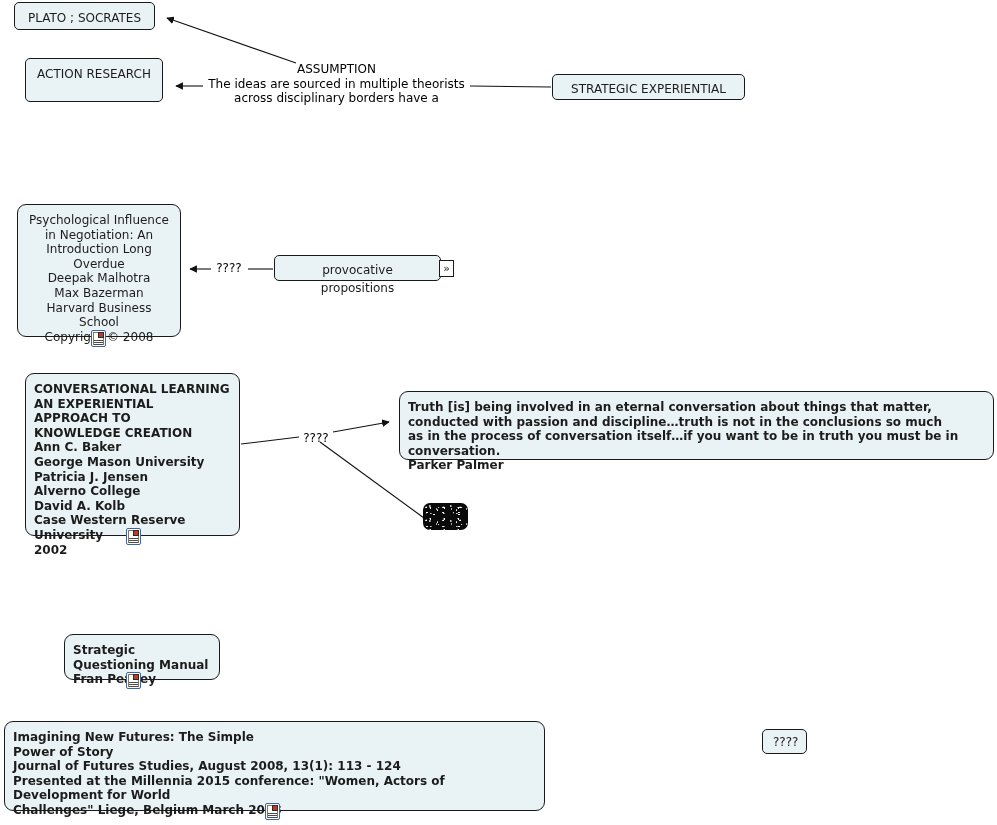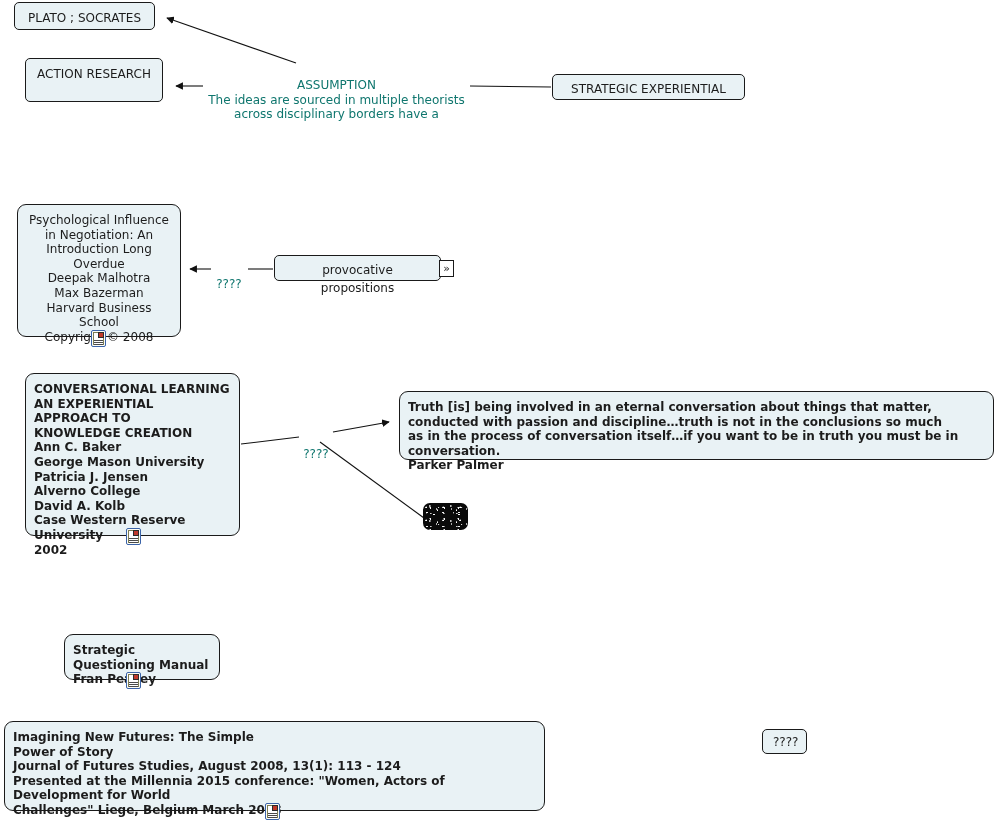--- a/index.html
+++ b/index.html
@@ -40,25 +40,24 @@
     white-space: pre-line;
   }
   .node.center { text-align: center; }
   .node.left   { text-align: left; font-weight: bold; }
   .node.pill   { border-radius: 5px; padding: 5px 10px; }
 
   .edge-label {
     position: absolute;
     font-size: 12px;
     line-height: 14.6px;
-    color: #0f766e;
+    color: #000000;
     background: transparent;
     white-space: pre-line;
     text-align: center;
-    margin-top: 16px;
   }
   .edge-label.q { font-size: 12px; }
 
   
   .doc-icon {
     position: absolute;
     width: 15px;
     height: 17px;
     box-sizing: border-box;
     border: 1px solid #3a63a8;

